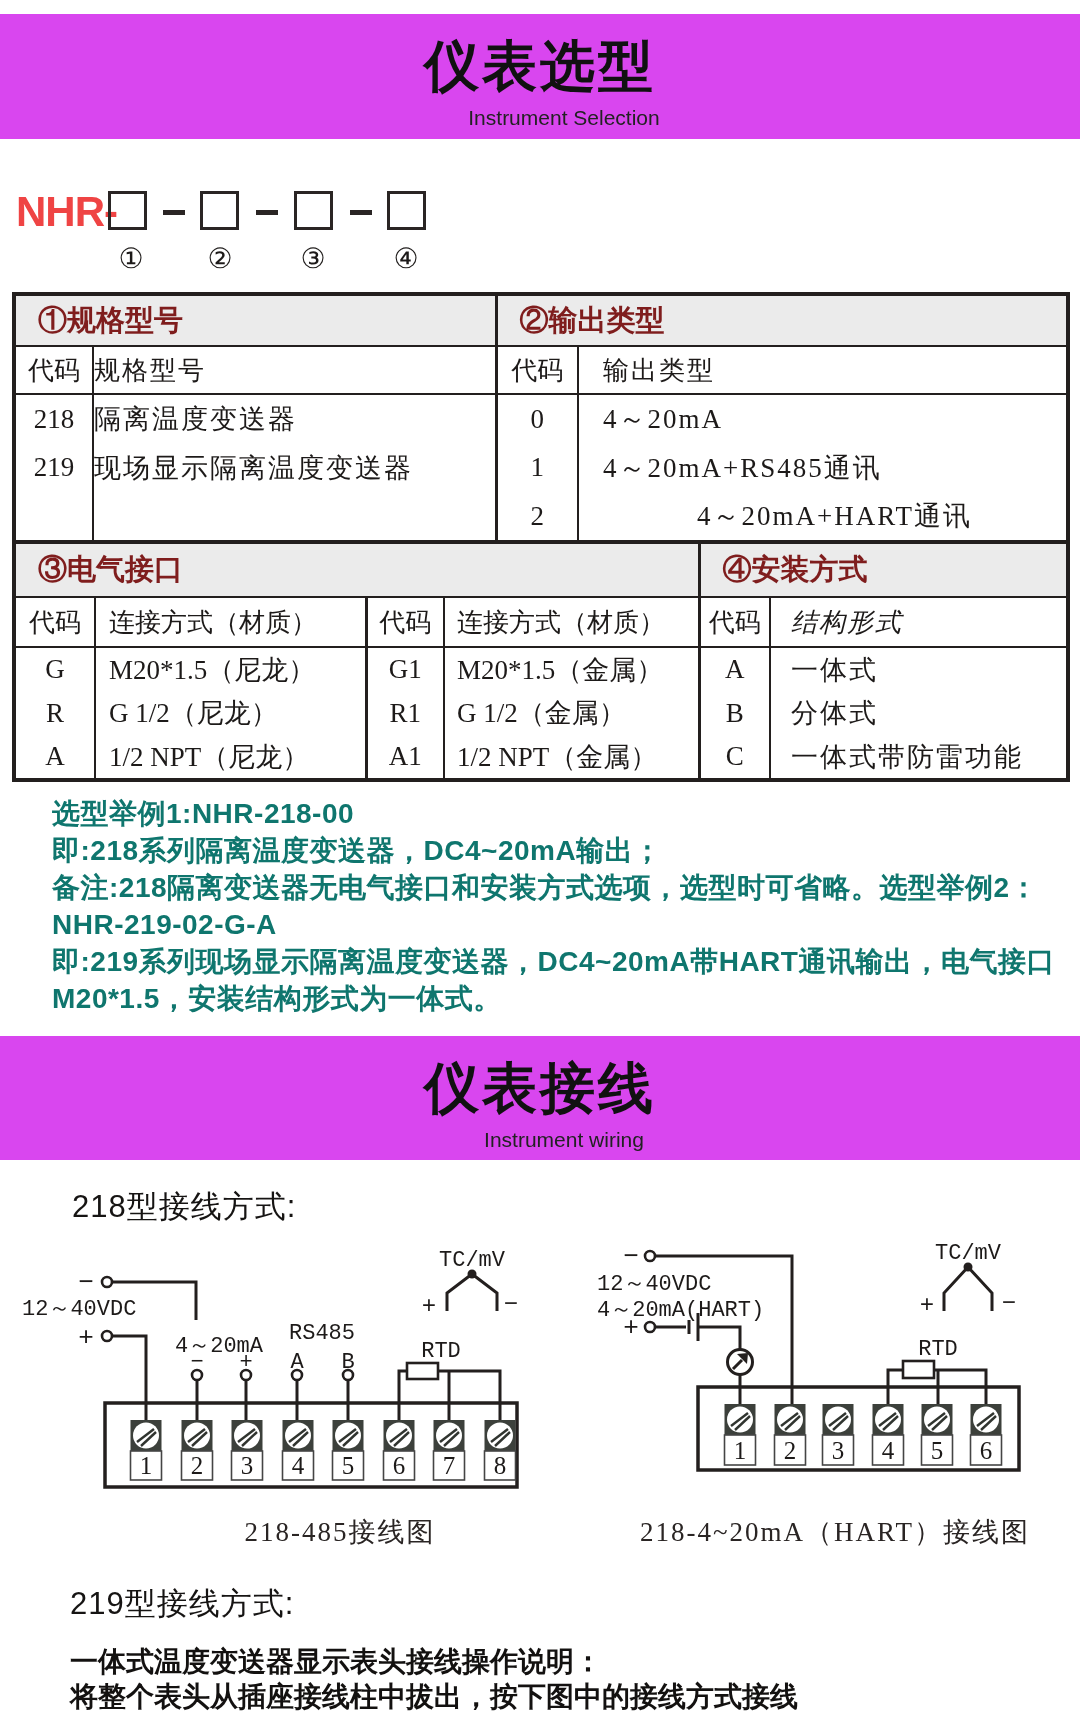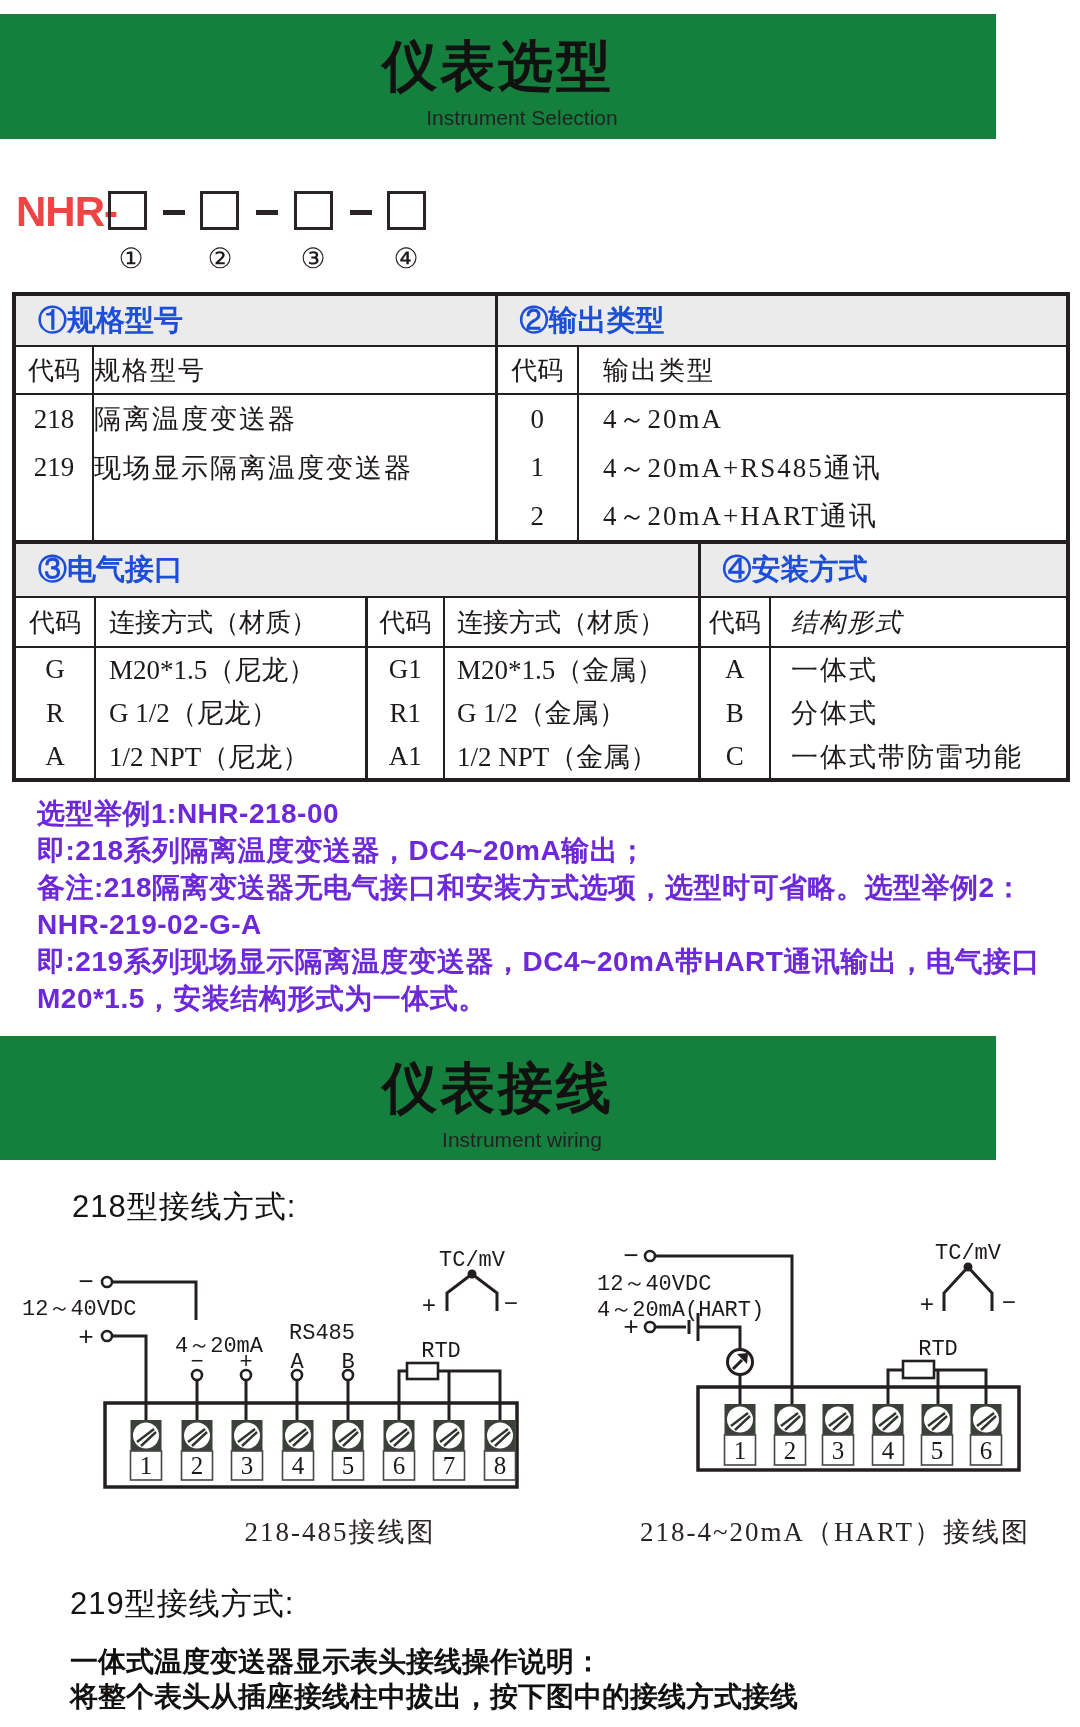--- a/index.html
+++ b/index.html
@@ -1,49 +1,49 @@
 <!DOCTYPE html>
 <html><head>
 <meta charset="utf-8">
 <style>
   html,body{margin:0;padding:0;background:#ffffff;}
   .page{position:relative;width:1080px;height:1727px;background:#ffffff;overflow:hidden;
         font-family:"Liberation Sans",sans-serif;color:#1d1a19;}
 
   
-  .banner{position:absolute;left:0;width:996px;height:125px;background:#15803d;text-align:center;}
+  .banner{position:absolute;left:0;width:1080px;height:125px;background:#d946ef;text-align:center;}
   .banner-title{padding-top:16px;font-size:55px;font-weight:bold;letter-spacing:3px;color:#111;}
   .banner-sub{font-size:21px;color:#222;margin-top:2px;padding-left:48px;}
 
   
   .mc-prefix{position:absolute;left:16px;top:188px;font-size:42px;font-weight:bold;letter-spacing:-1px;color:#ef4444;}
   .mc-box{position:absolute;top:191px;width:39px;height:39px;border:3px solid #2a2524;box-sizing:border-box;}
   .mc-dash{position:absolute;top:210px;width:22px;height:5px;background:#2a2524;}
   .mc-num{position:absolute;top:242px;width:40px;text-align:center;
           font-family:"Liberation Serif","DejaVu Serif",serif;font-size:28px;color:#1d1a19;}
 
   
   table.tbl{position:absolute;left:12px;border-collapse:collapse;table-layout:fixed;
             font-family:"Liberation Serif","DejaVu Serif",serif;color:#1d1a19;
             border:4px solid #231f1e;}
   table.tbl td{border-left:2px solid #231f1e;vertical-align:middle;padding:0;overflow:hidden;}
   table.tbl td:first-child{border-left:none;}
   table.tbl td.secdiv{border-left:3px solid #231f1e;}
   tr.sec td{background:#ebebeb;border-bottom:2px solid #231f1e;
             font-family:"Liberation Sans",sans-serif;font-weight:bold;font-size:29px;
-            padding-left:22px;color:#1d4ed8;}
+            padding-left:22px;color:#7f1d1d;}
   tr.colh td{border-bottom:2px solid #231f1e;font-size:26px;}
   td.code{text-align:center;font-size:27px;}
   td.desc{padding-left:18px;font-size:27px;letter-spacing:2px;}
   #tbl-top{top:292px;width:1054px;}
   #tbl-bot{top:540px;width:1054px;border-top:4px solid #231f1e;}
 
   
-  .examples{position:absolute;left:37px;top:795px;font-size:28px;font-weight:bold;
-            line-height:37px;color:#6d28d9;letter-spacing:0.5px;}
+  .examples{position:absolute;left:52px;top:795px;font-size:28px;font-weight:bold;
+            line-height:37px;color:#0f766e;letter-spacing:0.5px;}
 
   
   .wire-heading{position:absolute;font-size:31px;color:#161413;letter-spacing:1px;}
   .diagram{position:absolute;}
   .caption{position:absolute;font-family:"Liberation Serif","DejaVu Serif",serif;
            font-size:27px;letter-spacing:2px;text-align:center;color:#2a2524;}
   .note{position:absolute;left:70px;font-size:28px;font-weight:bold;color:#131110;}
 
   svg text{fill:#1d1a19;}
   .mono{font-family:"Liberation Mono","DejaVu Sans Mono",monospace;}
@@ -101,21 +101,21 @@
     <tr style="height:49px;">
       <td class="code">219</td>
       <td class="desc">现场显示隔离温度变送器</td>
       <td class="code secdiv">1</td>
       <td class="desc" style="padding-left:24px;">4～20mA+RS485通讯</td>
     </tr>
     <tr style="height:50px;">
       <td class="code"></td>
       <td class="desc"></td>
       <td class="code secdiv">2</td>
-      <td class="desc" style="padding-left:24px;">4～20mA+HART通讯</td>
+      <td class="desc" style="padding-left:24px;text-align:center;">4～20mA+HART通讯</td>
     </tr>
   </tbody>
     </table>
 
   <table class="tbl" id="tbl-bot">
     <colgroup>
         <col style="width:81px">
         <col style="width:271px">
         <col style="width:78px">
         <col style="width:255px">

